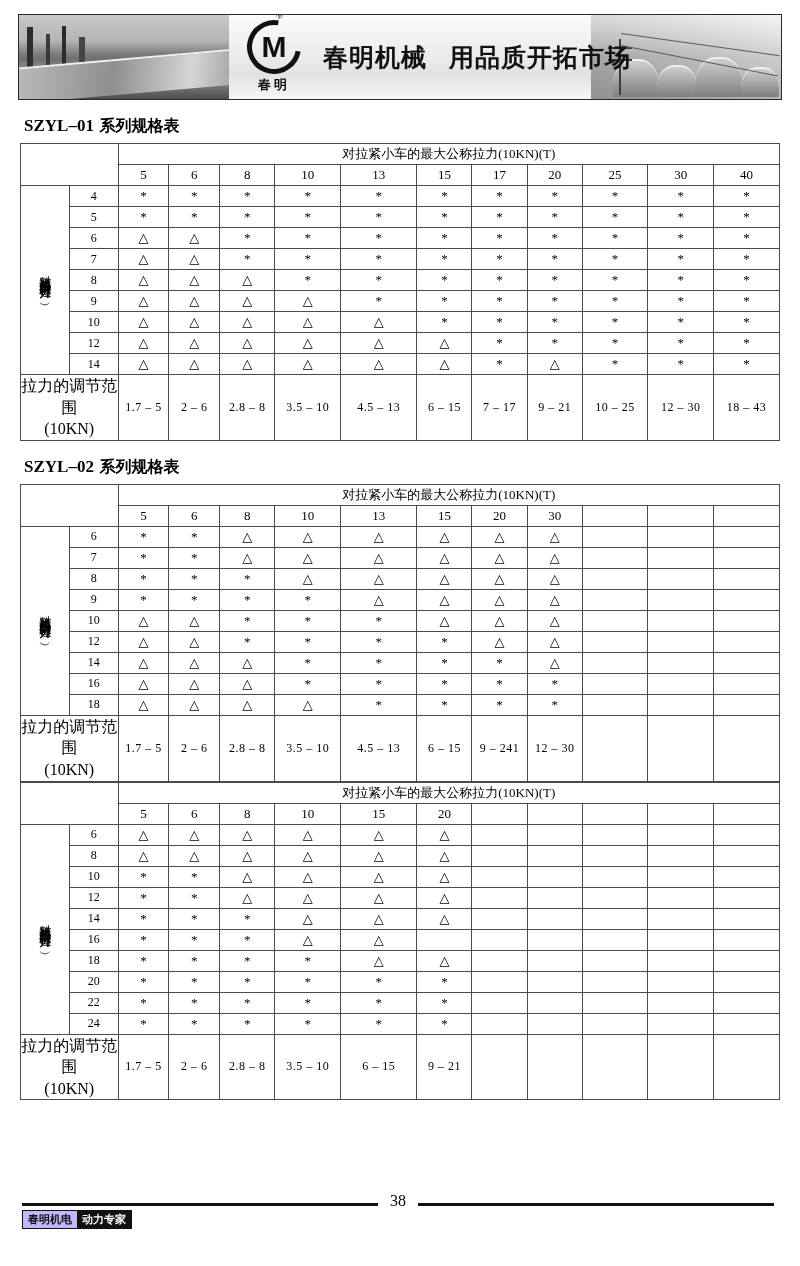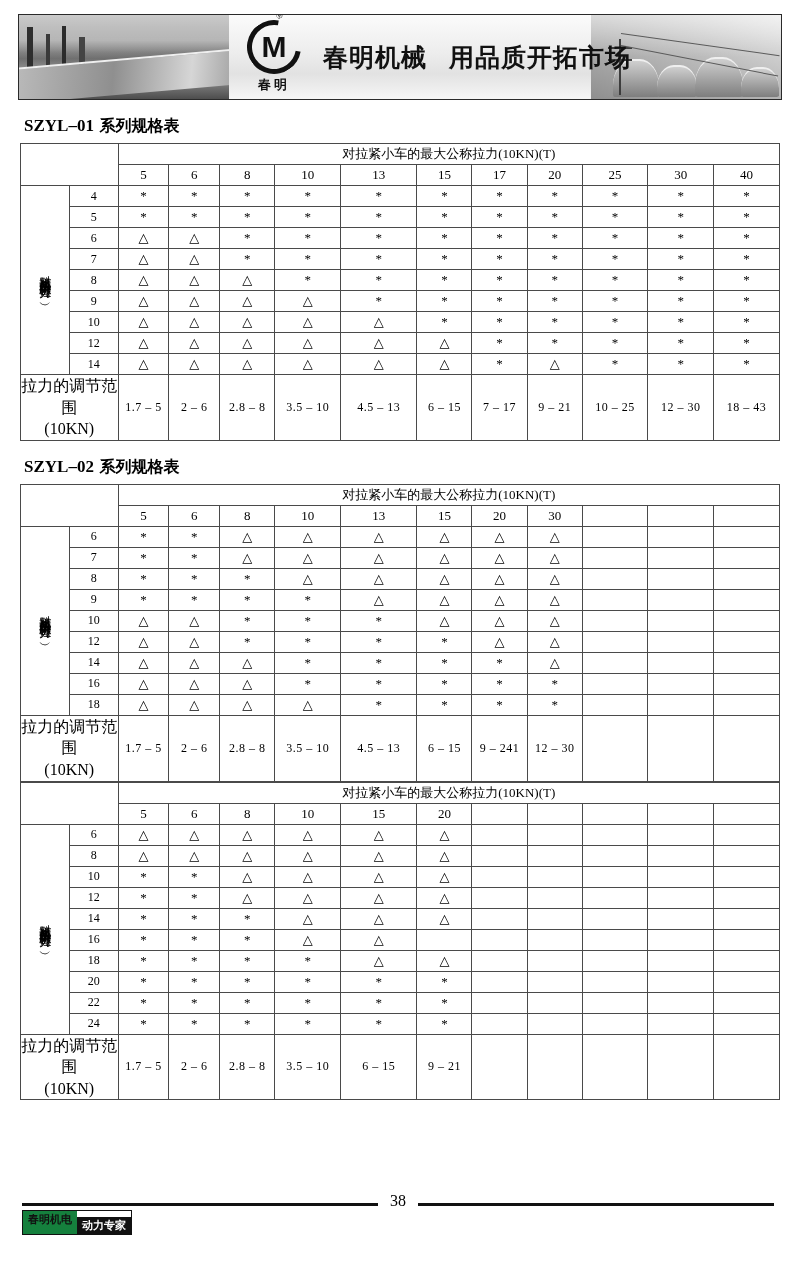--- a/index.html
+++ b/index.html
@@ -155,27 +155,26 @@
     position:absolute; left:22px; right:22px; top:9px; height:3px; background:#111;
   }
   .pageno{
     position:absolute; left:50%; top:-2px; transform:translateX(-50%);
     background:#fff; padding:0 12px; font-size:16px; font-family:"Liberation Serif",serif;
   }
   .brand{
     position:absolute; left:22px; top:16px; display:flex; border:1px solid #111;
   }
   .brand .b1{
-    background:#15803d; color:#111; font-size:11px; font-weight:bold; padding:1px 5px;
+    background:#c4b5fd; color:#111; font-size:11px; font-weight:bold; padding:1px 5px;
     font-family:"DejaVu Sans","Liberation Sans",sans-serif; letter-spacing:0;
   }
   .brand .b2{
     background:#111; color:#fff; font-size:11px; font-weight:bold; padding:1px 5px;
     font-family:"DejaVu Sans","Liberation Sans",sans-serif;
-    margin-top:6px;
   }
 </style>
 </head>
 <body>
 
 <div class="banner">
   <div class="banner-left"></div>
 
   <div class="banner-right">
     <div class="tower" style="left:22px; width:46px; height:38px;"></div>

